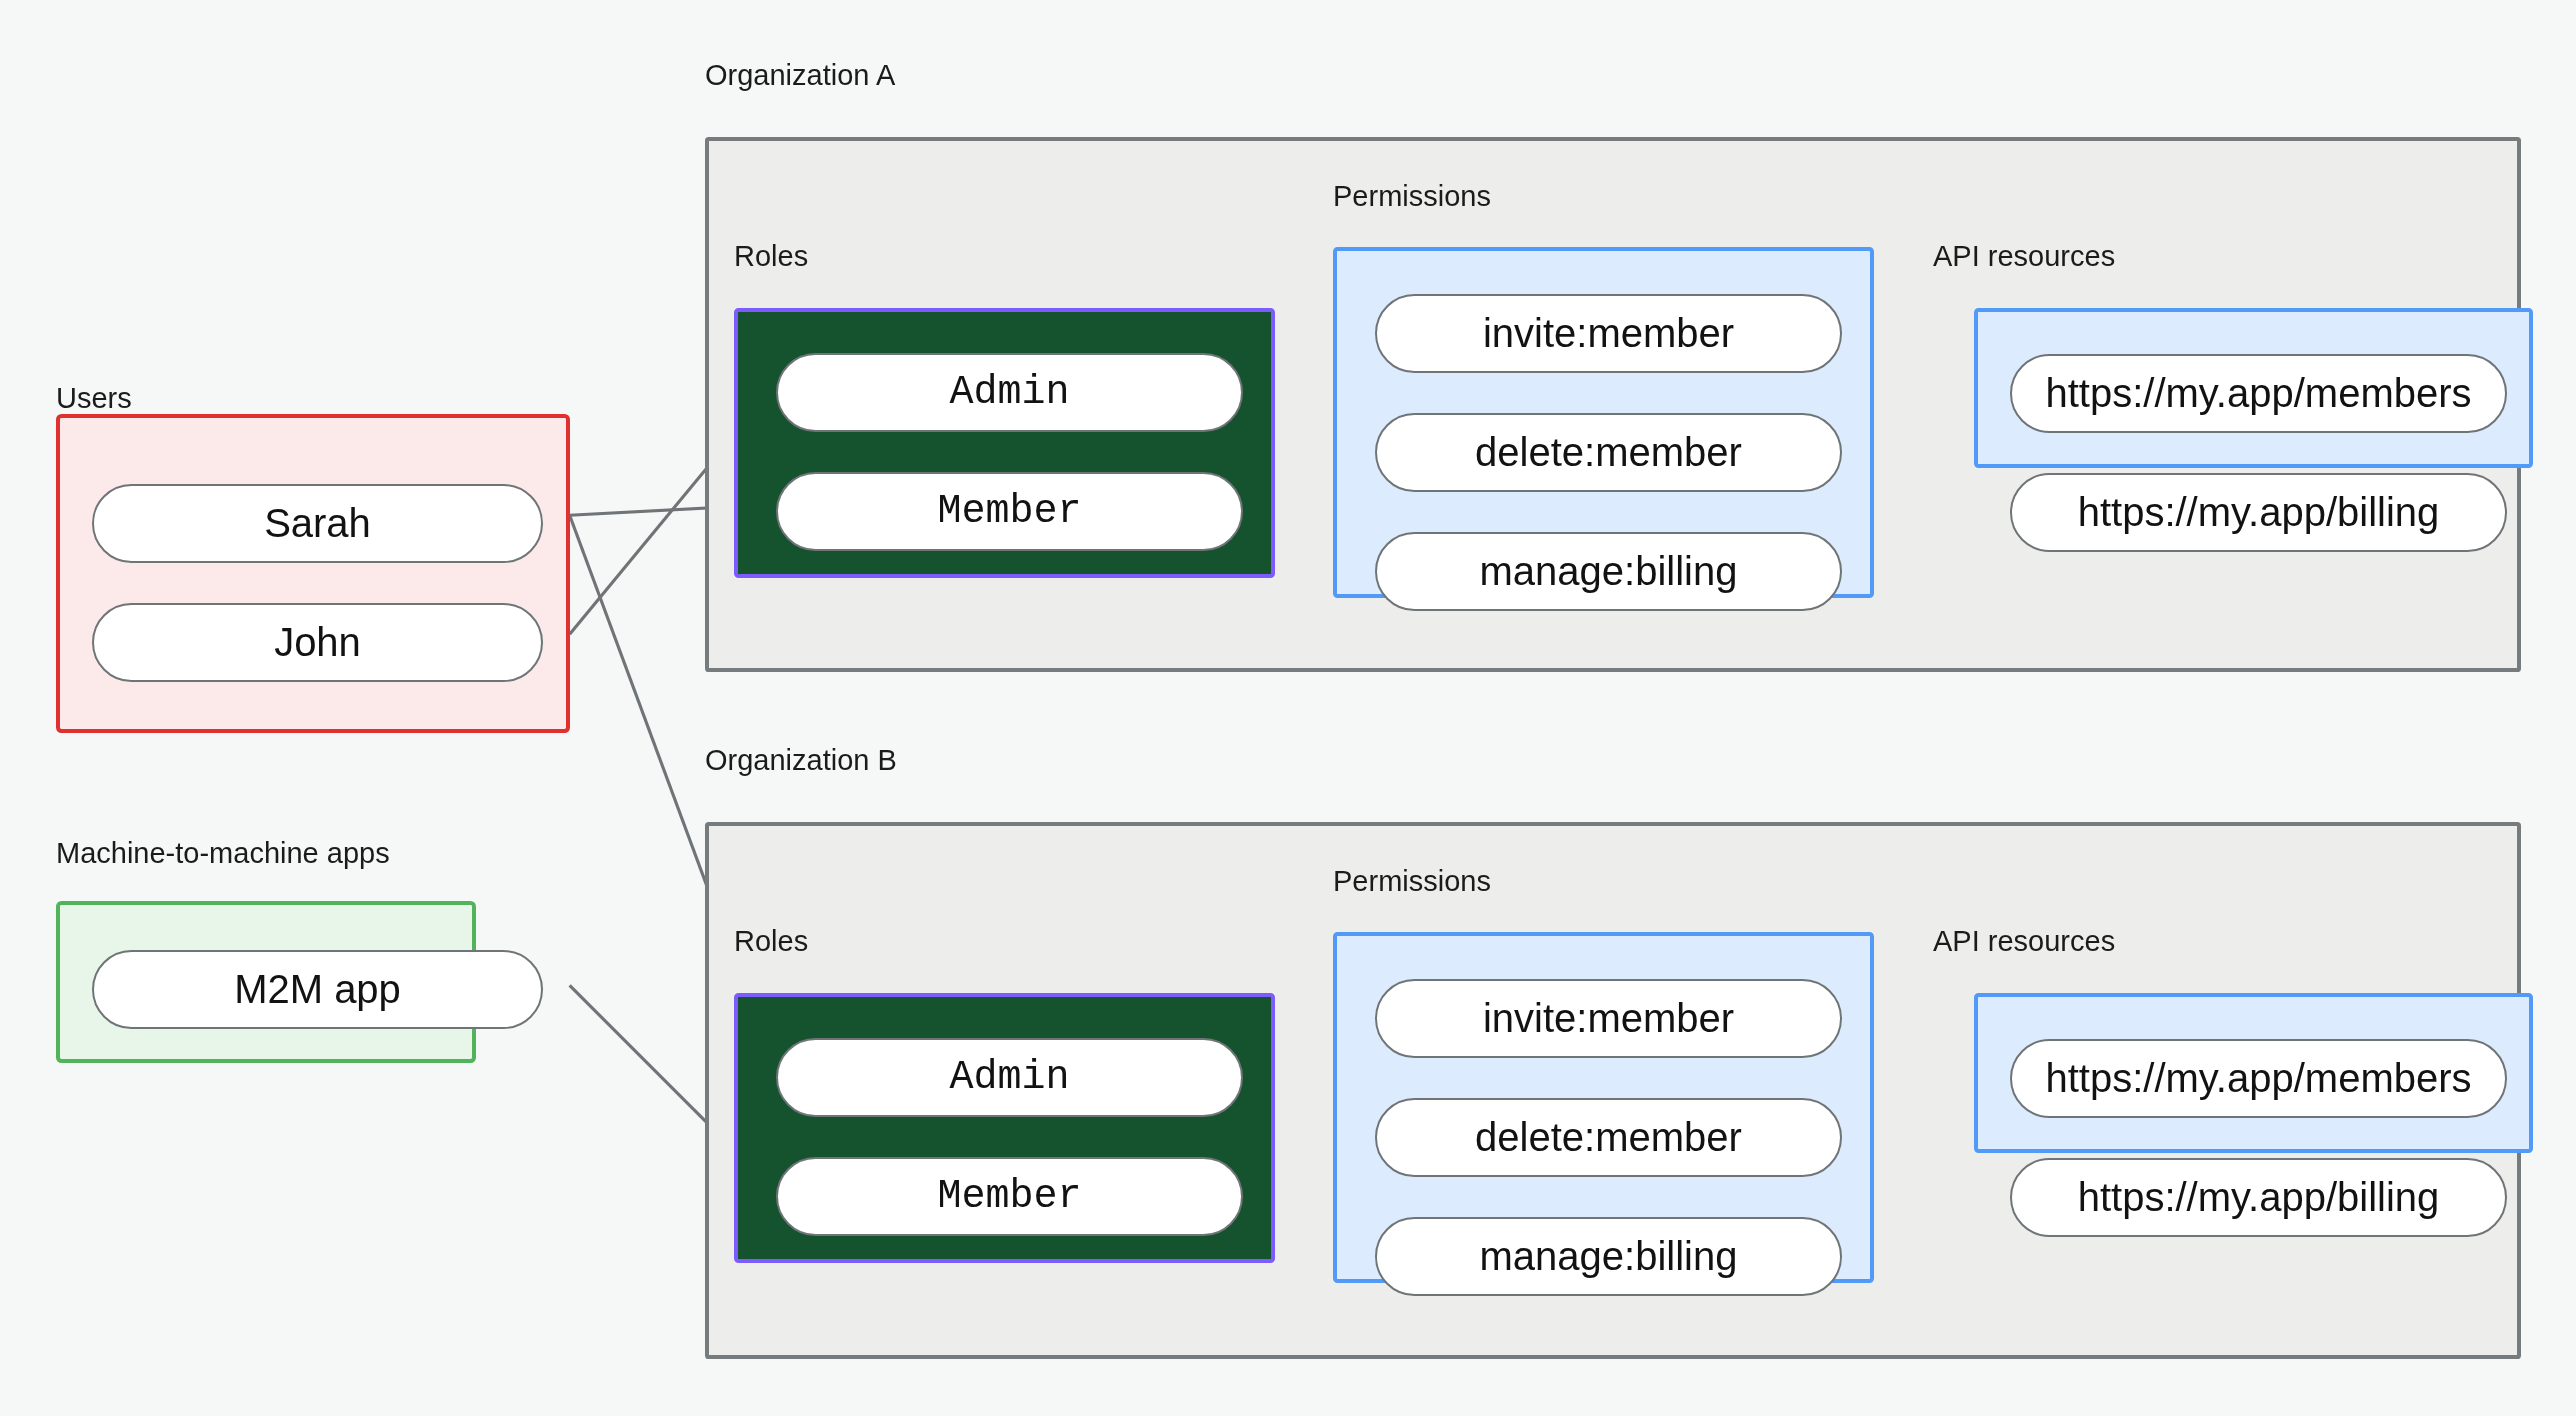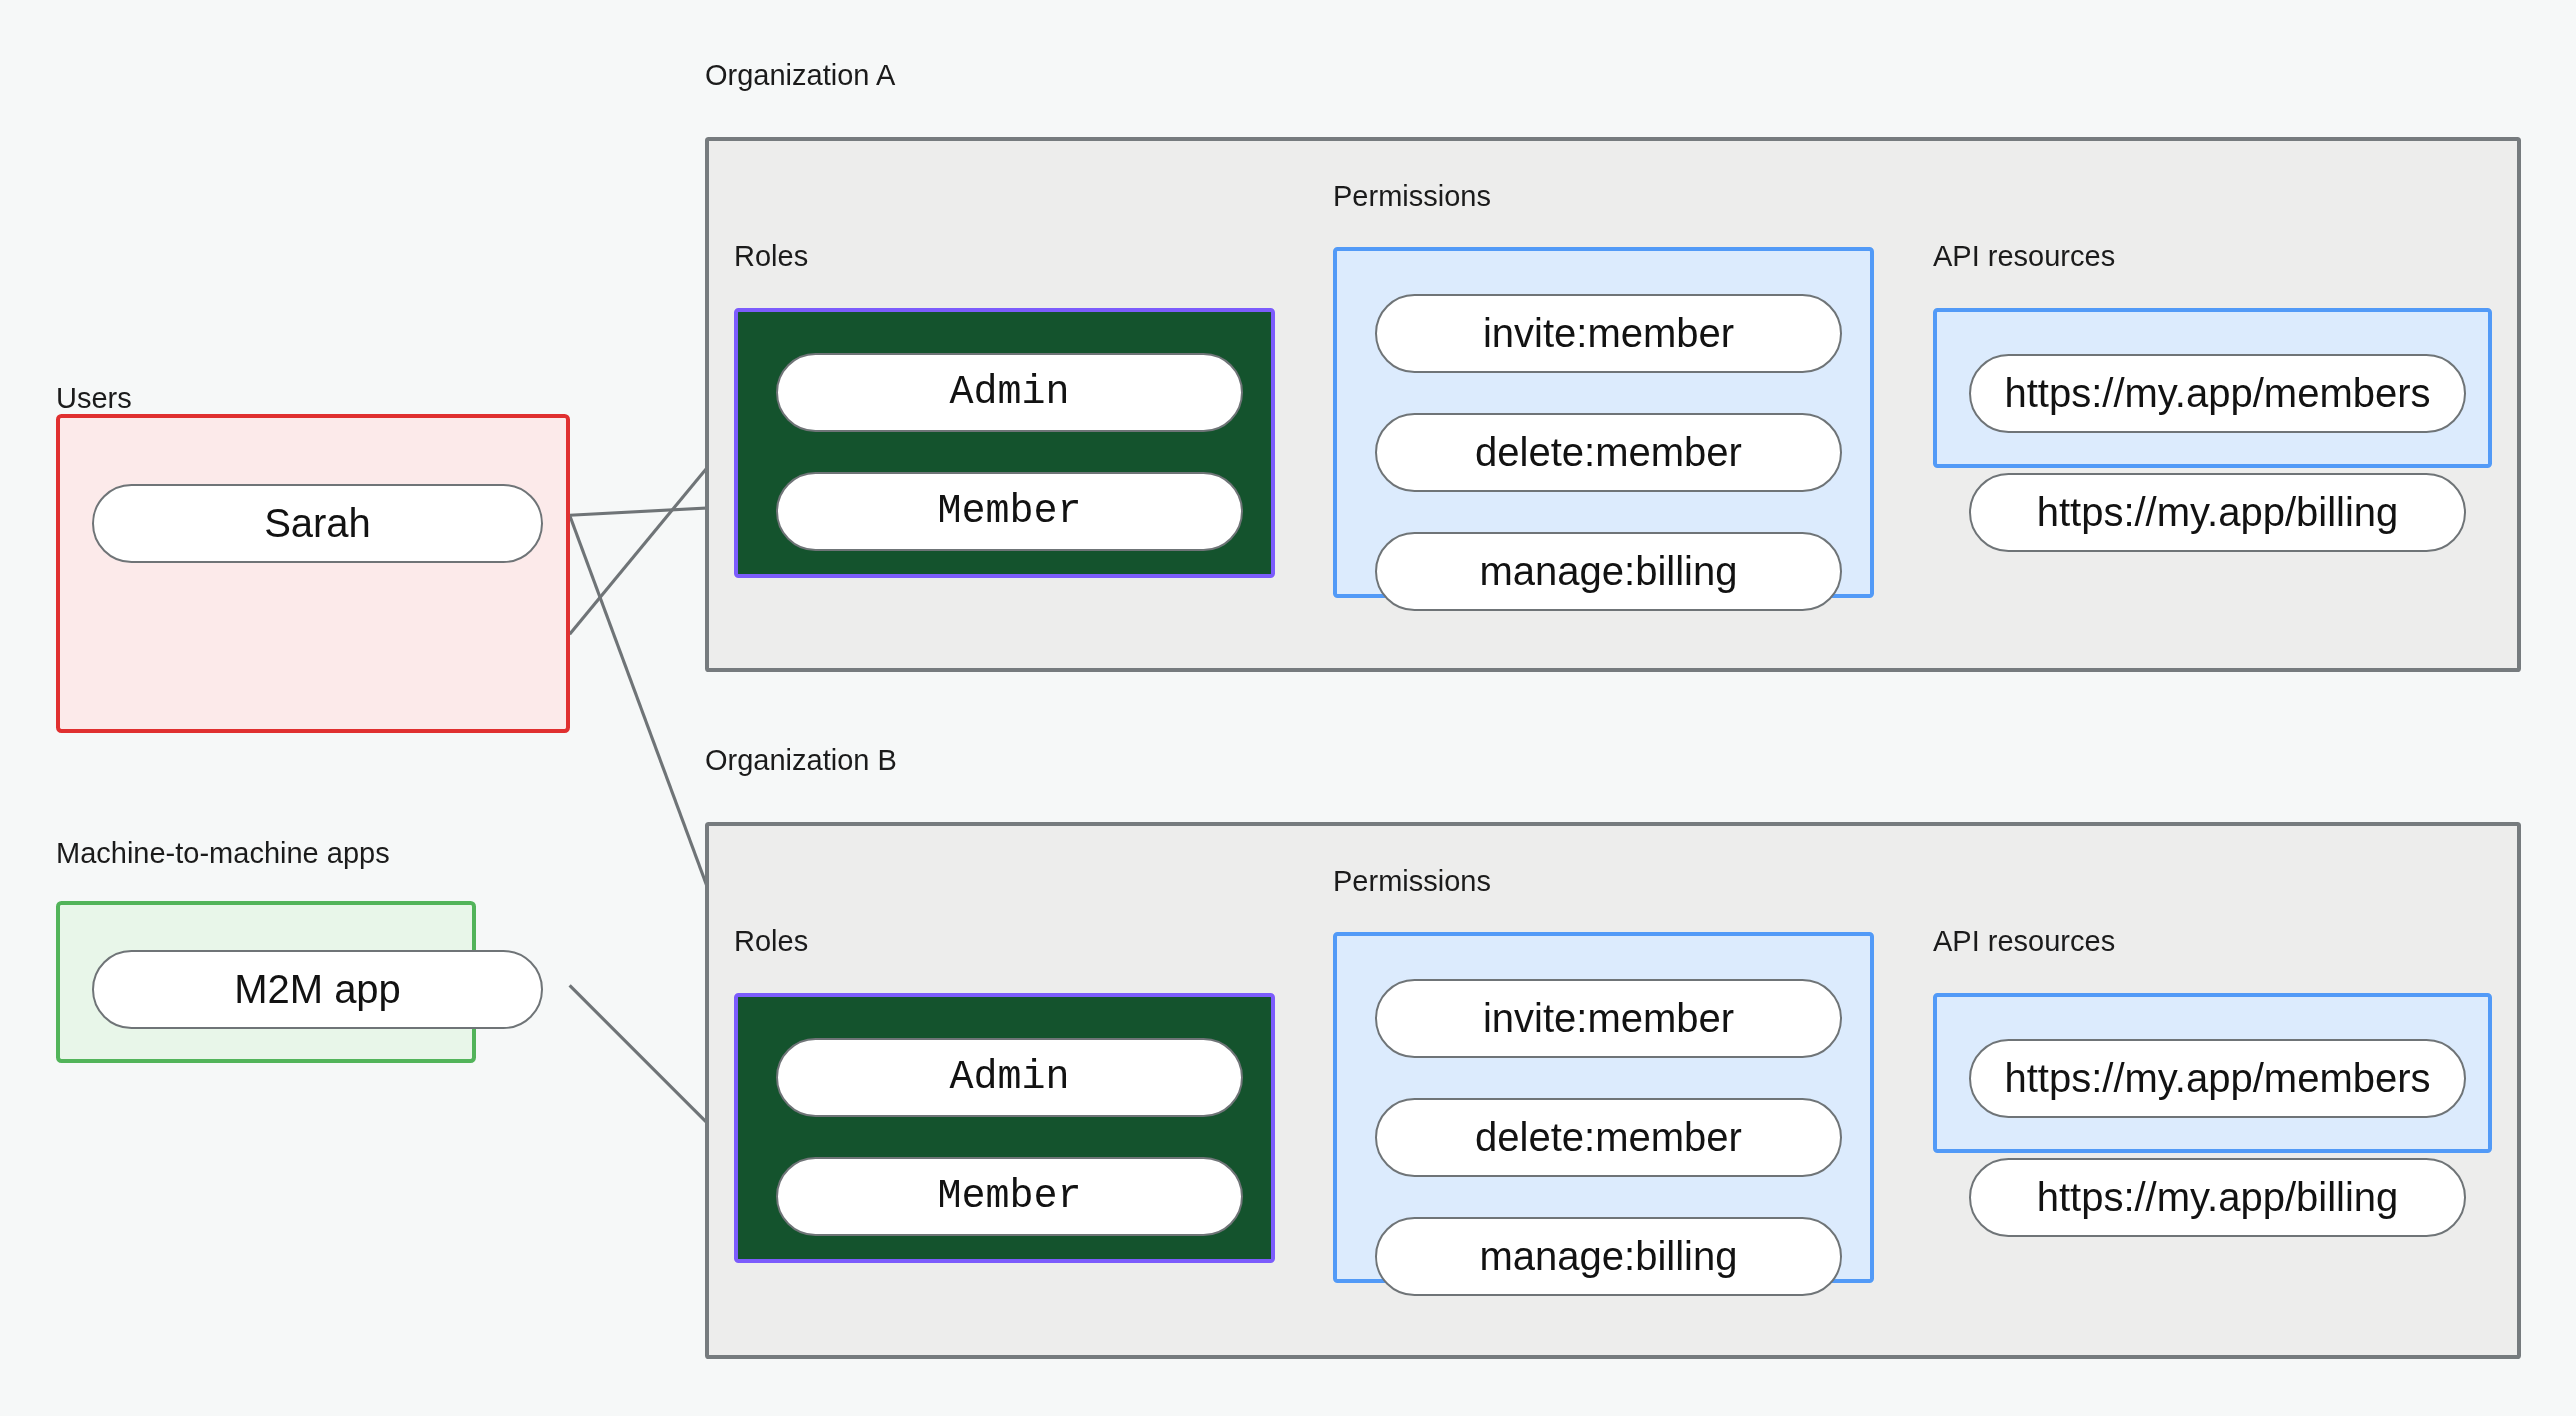--- a/index.html
+++ b/index.html
@@ -70,20 +70,21 @@
     border: 4.5px solid #529AF7;
     border-radius: 4.5px;
     box-sizing: border-box;
   }
   .api-box {
     position: absolute;
     background: #DCEBFD;
     border: 4.5px solid #529AF7;
     border-radius: 4.5px;
     box-sizing: border-box;
+    margin-left: 41px;
   }
   
   .pill {
     position: absolute;
     background: #FFFFFF;
     border: 2.7px solid #6F7477;
     border-radius: 900px;
     box-sizing: border-box;
     display: flex;
     align-items: center;
@@ -145,20 +146,21 @@
       <circle cx="1516" cy="1388" r="11"></circle>
 
       <circle cx="2180" cy="1188" r="11"></circle>
       <circle cx="2180" cy="1322" r="11"></circle>
     </g>
   </svg>
 
   <div class="group-label" style="left:56px; top:341px;margin-top:43px;">Users</div>
   <div class="users-box" style="left:56px; top:414px; width:514px; height:319px;">
     <div class="pill" style="left:32px; top:66px; width:451px; height:79px;">Sarah</div>
+    <div class="pill" style="left:32px; top:185px; width:451px; height:79px;">John</div>
   </div>
 
   <div class="group-label" style="left:56px; top:839px;">Machine-to-machine apps</div>
   <div class="m2m-box" style="left:56px; top:901px; width:420px; height:162px;">
     <div class="pill" style="left:32px; top:45px; width:451px; height:79px;">M2M app</div>
   </div>
 
   <div class="group-label" style="left:705px; top:61px;">Organization A</div>
   <div class="org-box" style="left:705px; top:137px; width:1816px; height:535px;">
 

